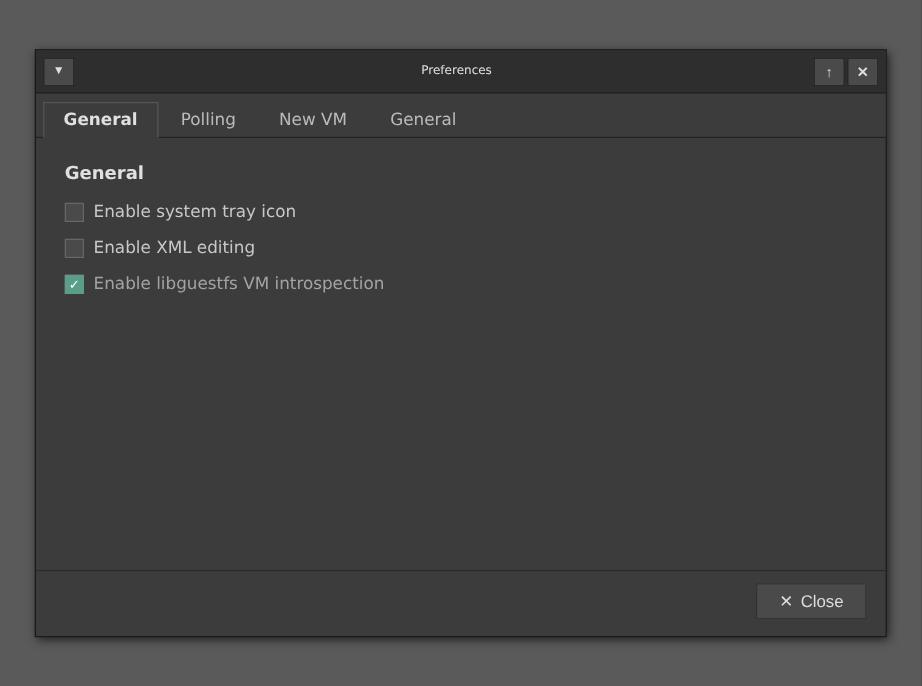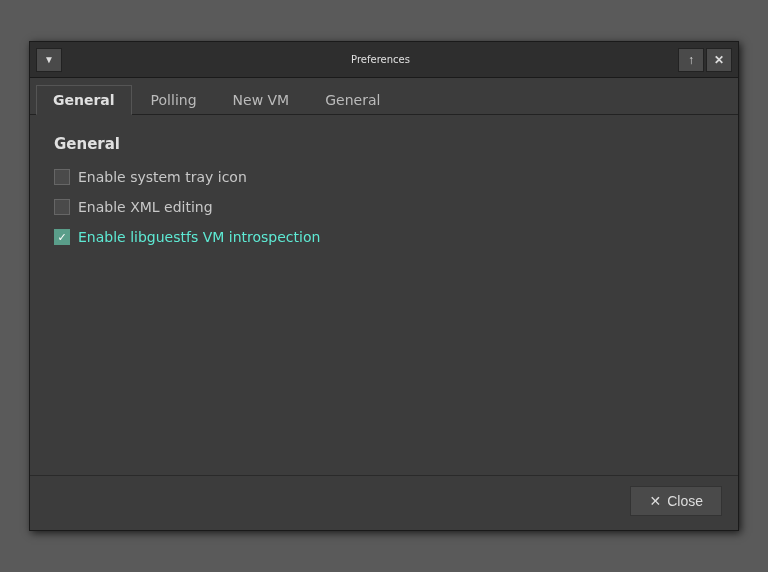--- a/index.html
+++ b/index.html
@@ -123,21 +123,21 @@
     .checkbox-row {
       display: flex;
       align-items: flex-end;
       margin-bottom: 14px;
       gap: 8px;
       color: #c8c8c8;
       font-size: 14px;
     }
 
     .checkbox-row.disabled {
-      color: #5eead4;
+      color: #a3a3a3;
     }
 
     .custom-checkbox {
       width: 16px;
       height: 16px;
       background: #4a4a4a;
       border: 1px solid #666;
       display: inline-flex;
       align-items: center;
       justify-content: center;

